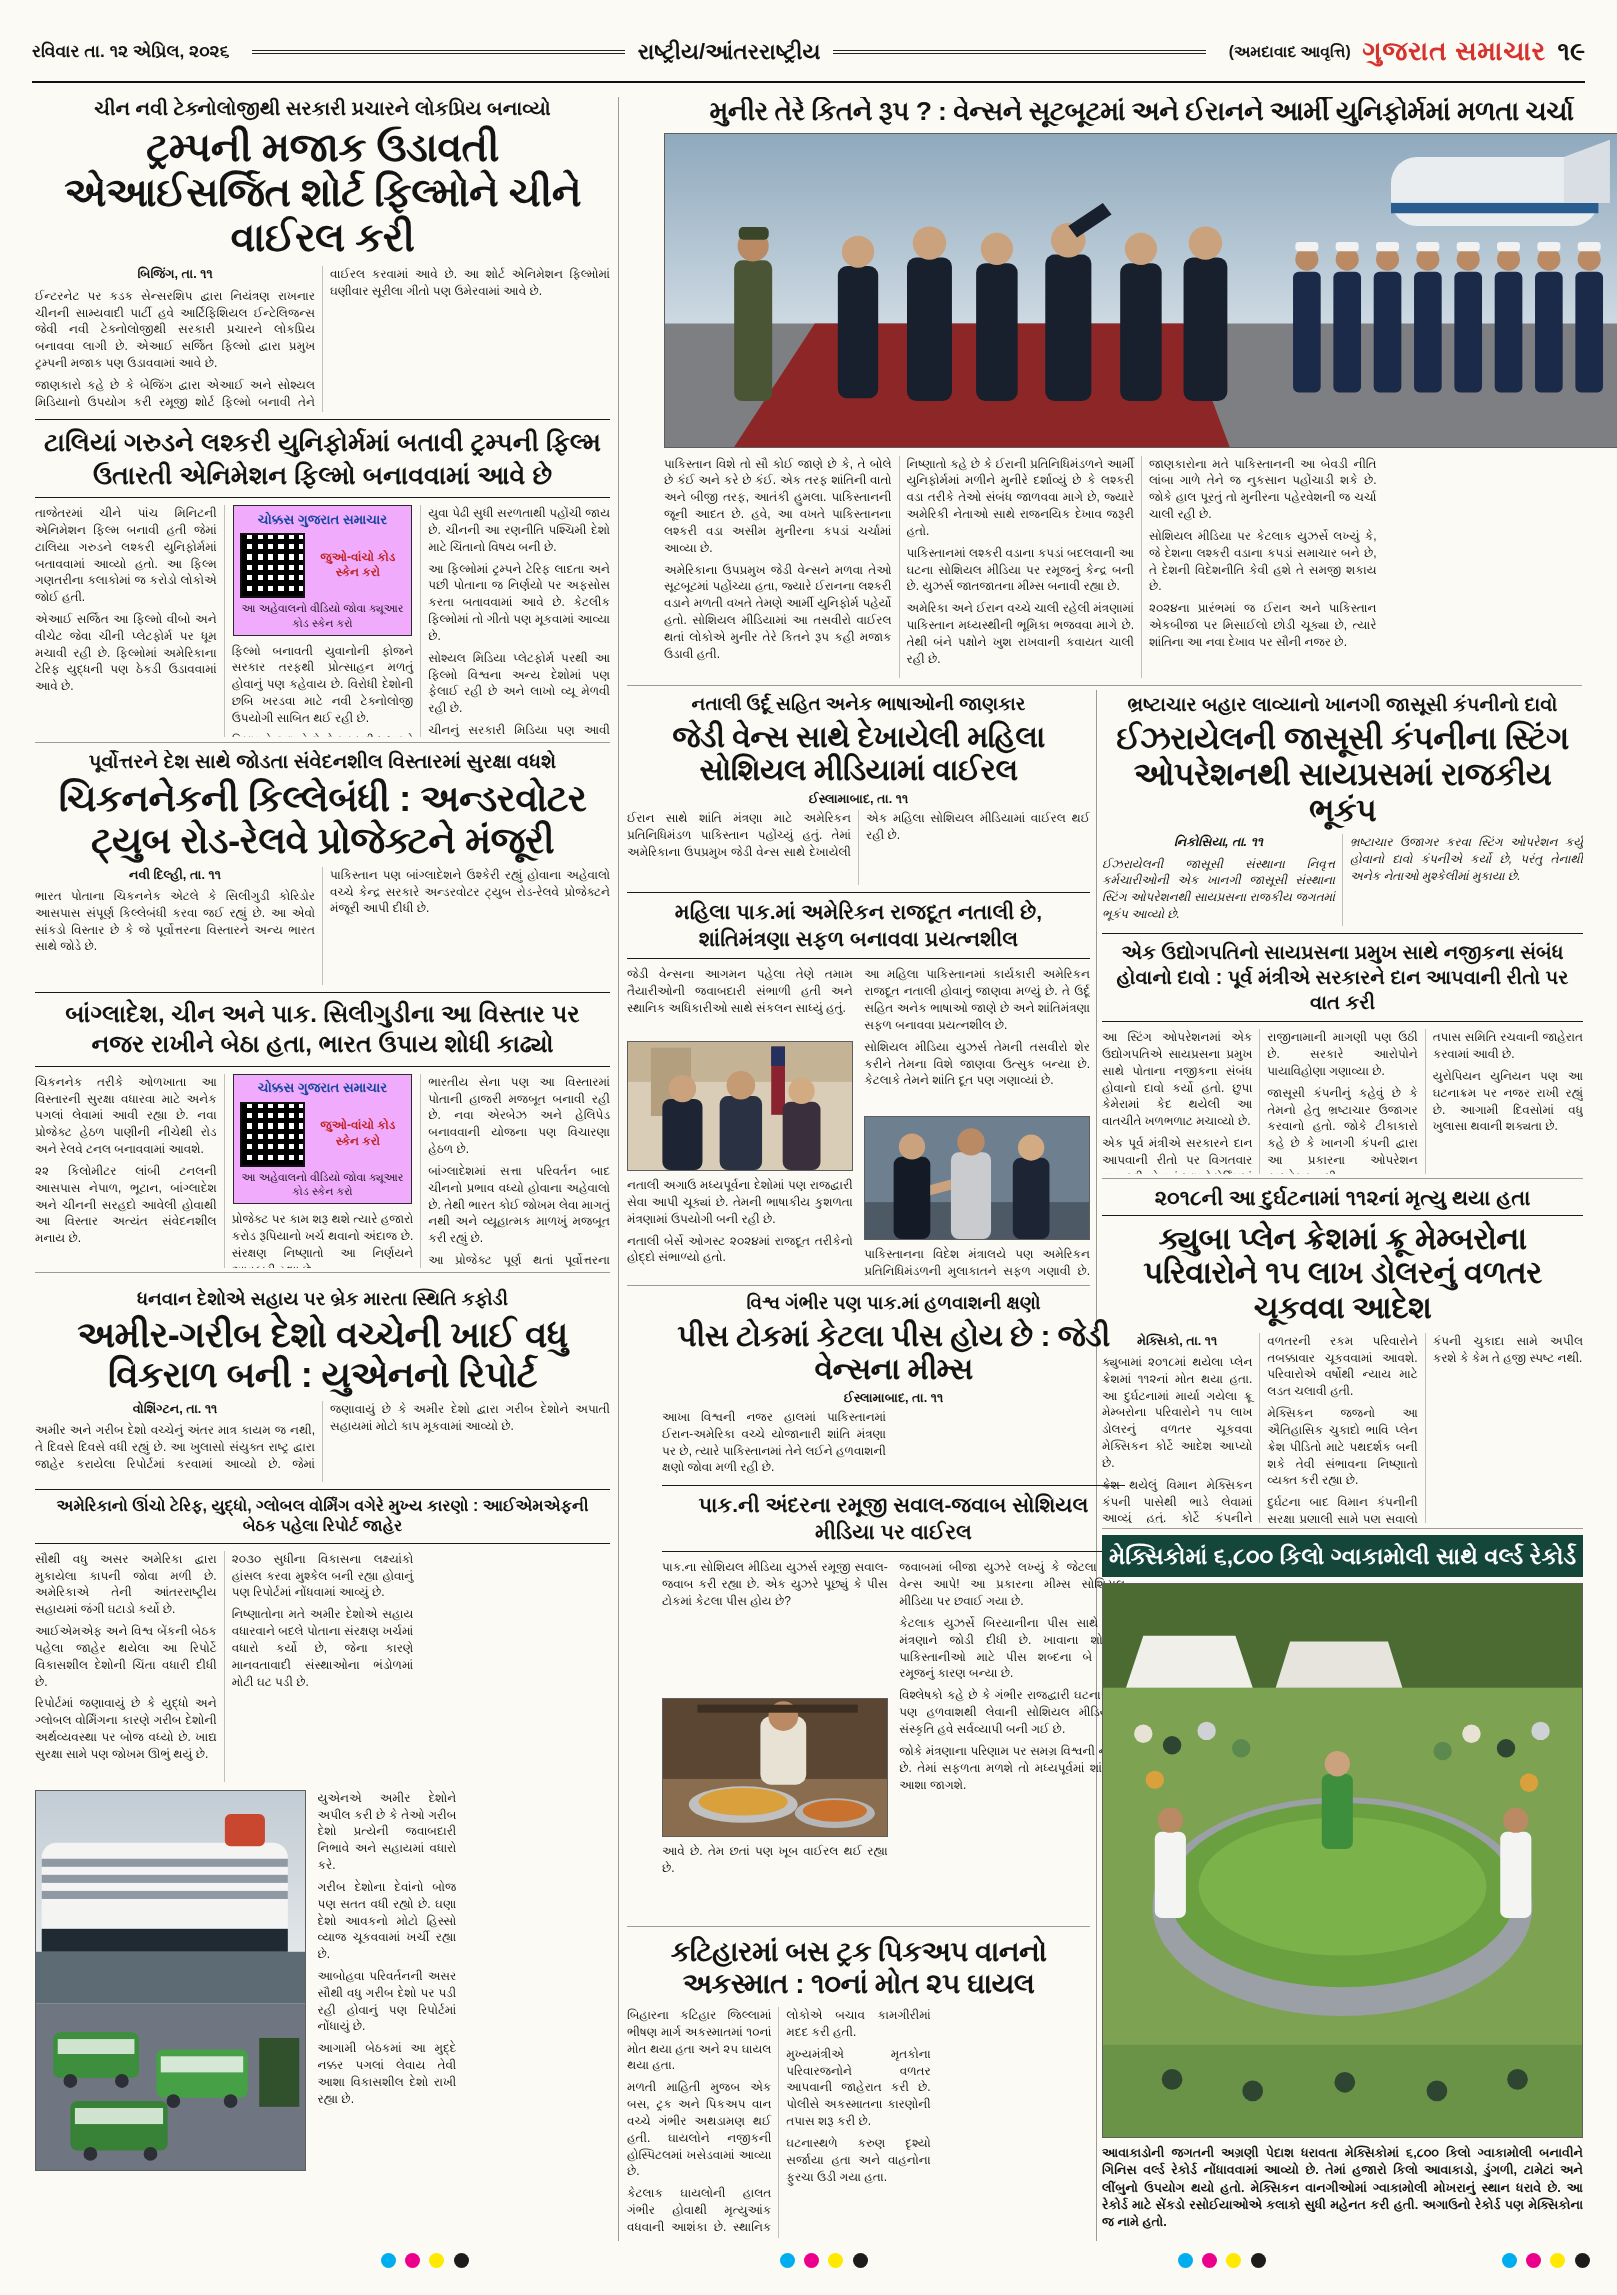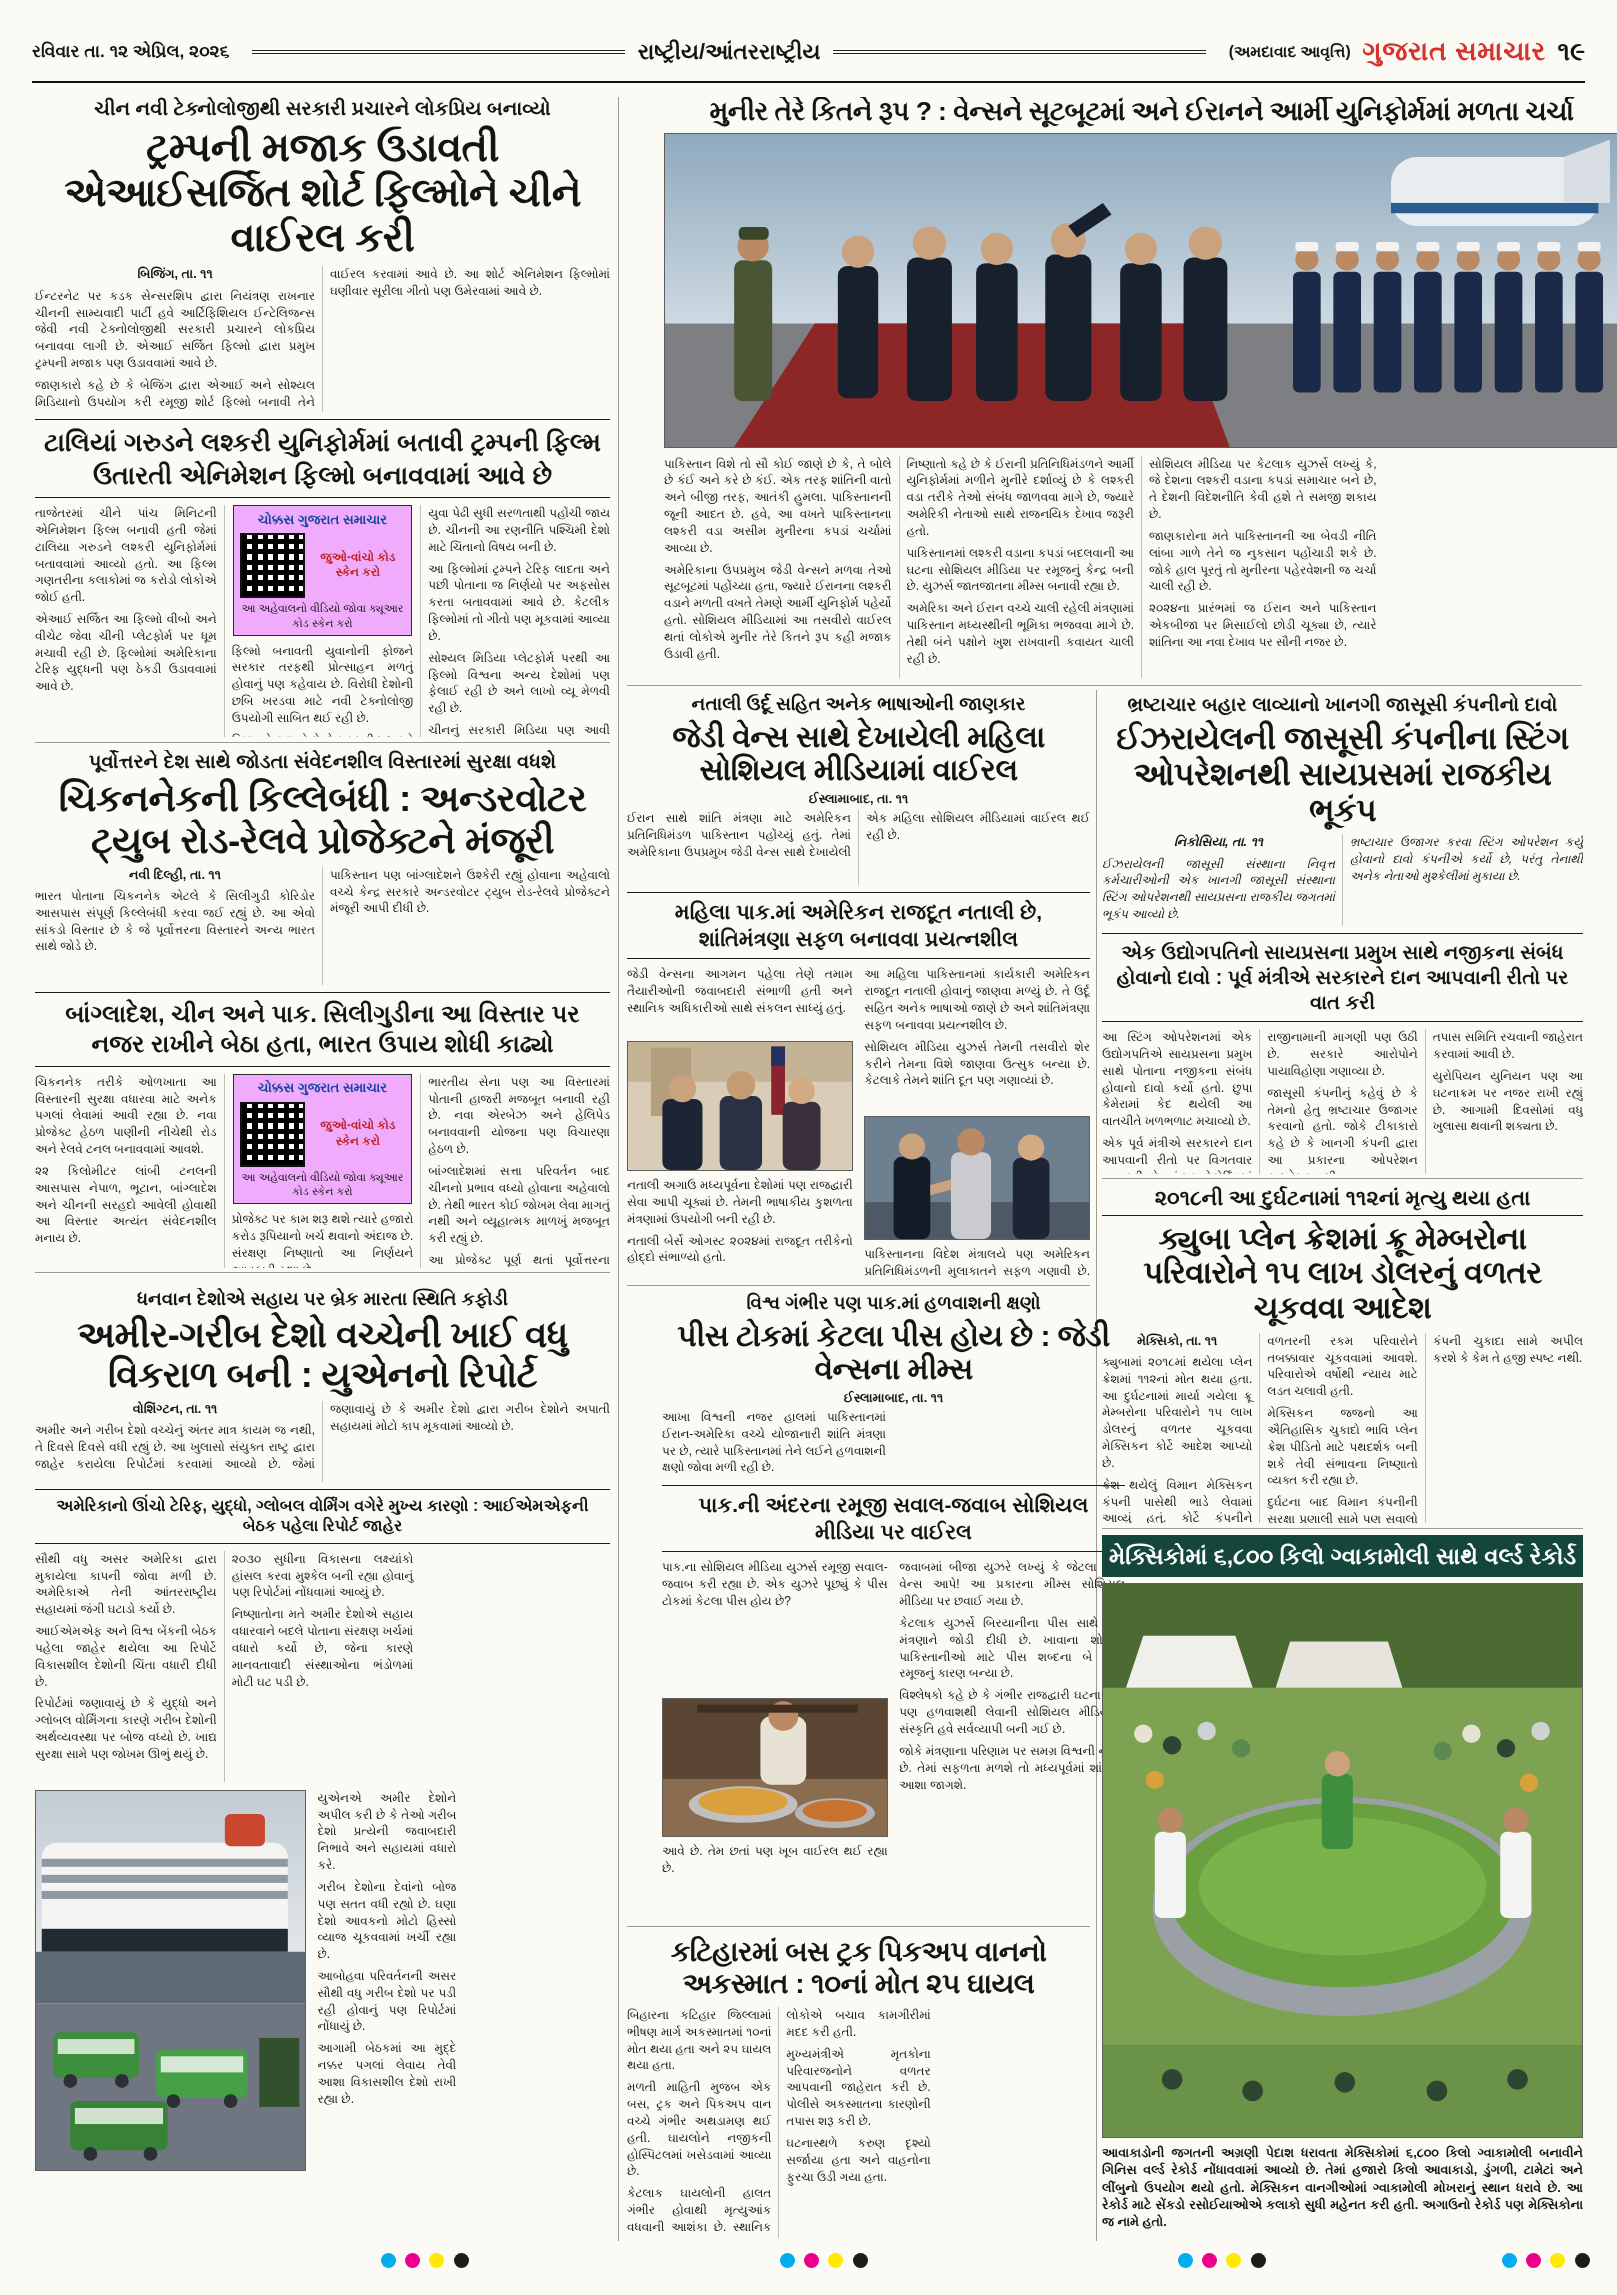--- a/index.html
+++ b/index.html
@@ -204,22 +204,22 @@
         </g>
       </svg>
     </div>
     <div class="cols cols4" style="height:222px;margin-top:8px;">
       <div>
           <p class="para">પાકિસ્તાન વિશે તો સૌ કોઈ જાણે છે કે, તે બોલે છે કંઈ અને કરે છે કંઈ. એક તરફ શાંતિની વાતો અને બીજી તરફ, આતંકી હુમલા. પાકિસ્તાનની જૂની આદત છે. હવે, આ વખતે પાકિસ્તાનના લશ્કરી વડા અસીમ મુનીરના કપડાં ચર્ચામાં આવ્યા છે.</p>
           <p class="para">અમેરિકાના ઉપપ્રમુખ જેડી વેન્સને મળવા તેઓ સૂટબૂટમાં પહોંચ્યા હતા, જ્યારે ઈરાનના લશ્કરી વડાને મળતી વખતે તેમણે આર્મી યુનિફોર્મ પહેર્યો હતો. સોશિયલ મીડિયામાં આ તસવીરો વાઈરલ થતાં લોકોએ મુનીર તેરે કિતને રૂપ કહી મજાક ઉડાવી હતી.</p>
           <p class="para">નિષ્ણાતો કહે છે કે ઈરાની પ્રતિનિધિમંડળને આર્મી યુનિફોર્મમાં મળીને મુનીરે દર્શાવ્યું છે કે લશ્કરી વડા તરીકે તેઓ સંબંધ જાળવવા માગે છે, જ્યારે અમેરિકી નેતાઓ સાથે રાજનયિક દેખાવ જરૂરી હતો.</p>
           <p class="para">પાકિસ્તાનમાં લશ્કરી વડાના કપડાં બદલવાની આ ઘટના સોશિયલ મીડિયા પર રમૂજનું કેન્દ્ર બની છે. યુઝર્સ જાતજાતના મીમ્સ બનાવી રહ્યા છે.</p>
           <p class="para">અમેરિકા અને ઈરાન વચ્ચે ચાલી રહેલી મંત્રણામાં પાકિસ્તાન મધ્યસ્થીની ભૂમિકા ભજવવા માગે છે. તેથી બંને પક્ષોને ખુશ રાખવાની કવાયત ચાલી રહી છે.</p>
+          <p class="para">જાણકારોના મતે પાકિસ્તાનની આ બેવડી નીતિ લાંબા ગાળે તેને જ નુકસાન પહોંચાડી શકે છે. જોકે હાલ પૂરતું તો મુનીરના પહેરવેશની જ ચર્ચા ચાલી રહી છે.</p>
           <p class="para">સોશિયલ મીડિયા પર કેટલાક યુઝર્સે લખ્યું કે, જે દેશના લશ્કરી વડાના કપડાં સમાચાર બને છે, તે દેશની વિદેશનીતિ કેવી હશે તે સમજી શકાય છે.</p>
-          <p class="para">જાણકારોના મતે પાકિસ્તાનની આ બેવડી નીતિ લાંબા ગાળે તેને જ નુકસાન પહોંચાડી શકે છે. જોકે હાલ પૂરતું તો મુનીરના પહેરવેશની જ ચર્ચા ચાલી રહી છે.</p>
           <p class="para">૨૦૨૪ના પ્રારંભમાં જ ઈરાન અને પાકિસ્તાન એકબીજા પર મિસાઈલો છોડી ચૂક્યા છે, ત્યારે શાંતિના આ નવા દેખાવ પર સૌની નજર છે.</p>
         </div>
     </div>
   </section>
 
   <section class="abs" style="left:35px;top:750px;width:575px;height:518px;overflow:hidden;">
     <div class="kicker" style="font-size:19.6px;">પૂર્વોત્તરને દેશ સાથે જોડતા સંવેદનશીલ વિસ્તારમાં સુરક્ષા વધશે</div>
     <h1 class="headline" style="font-size:37px;margin:4.6px 0 5.8px;">ચિકનનેકની કિલ્લેબંધી : અન્ડરવોટર ટ્યુબ રોડ-રેલવે પ્રોજેક્ટને મંજૂરી</h1>
     <div class="cols cols2" style="height:118px;">
       <div class="dateline">નવી દિલ્હી, તા. ૧૧</div>

